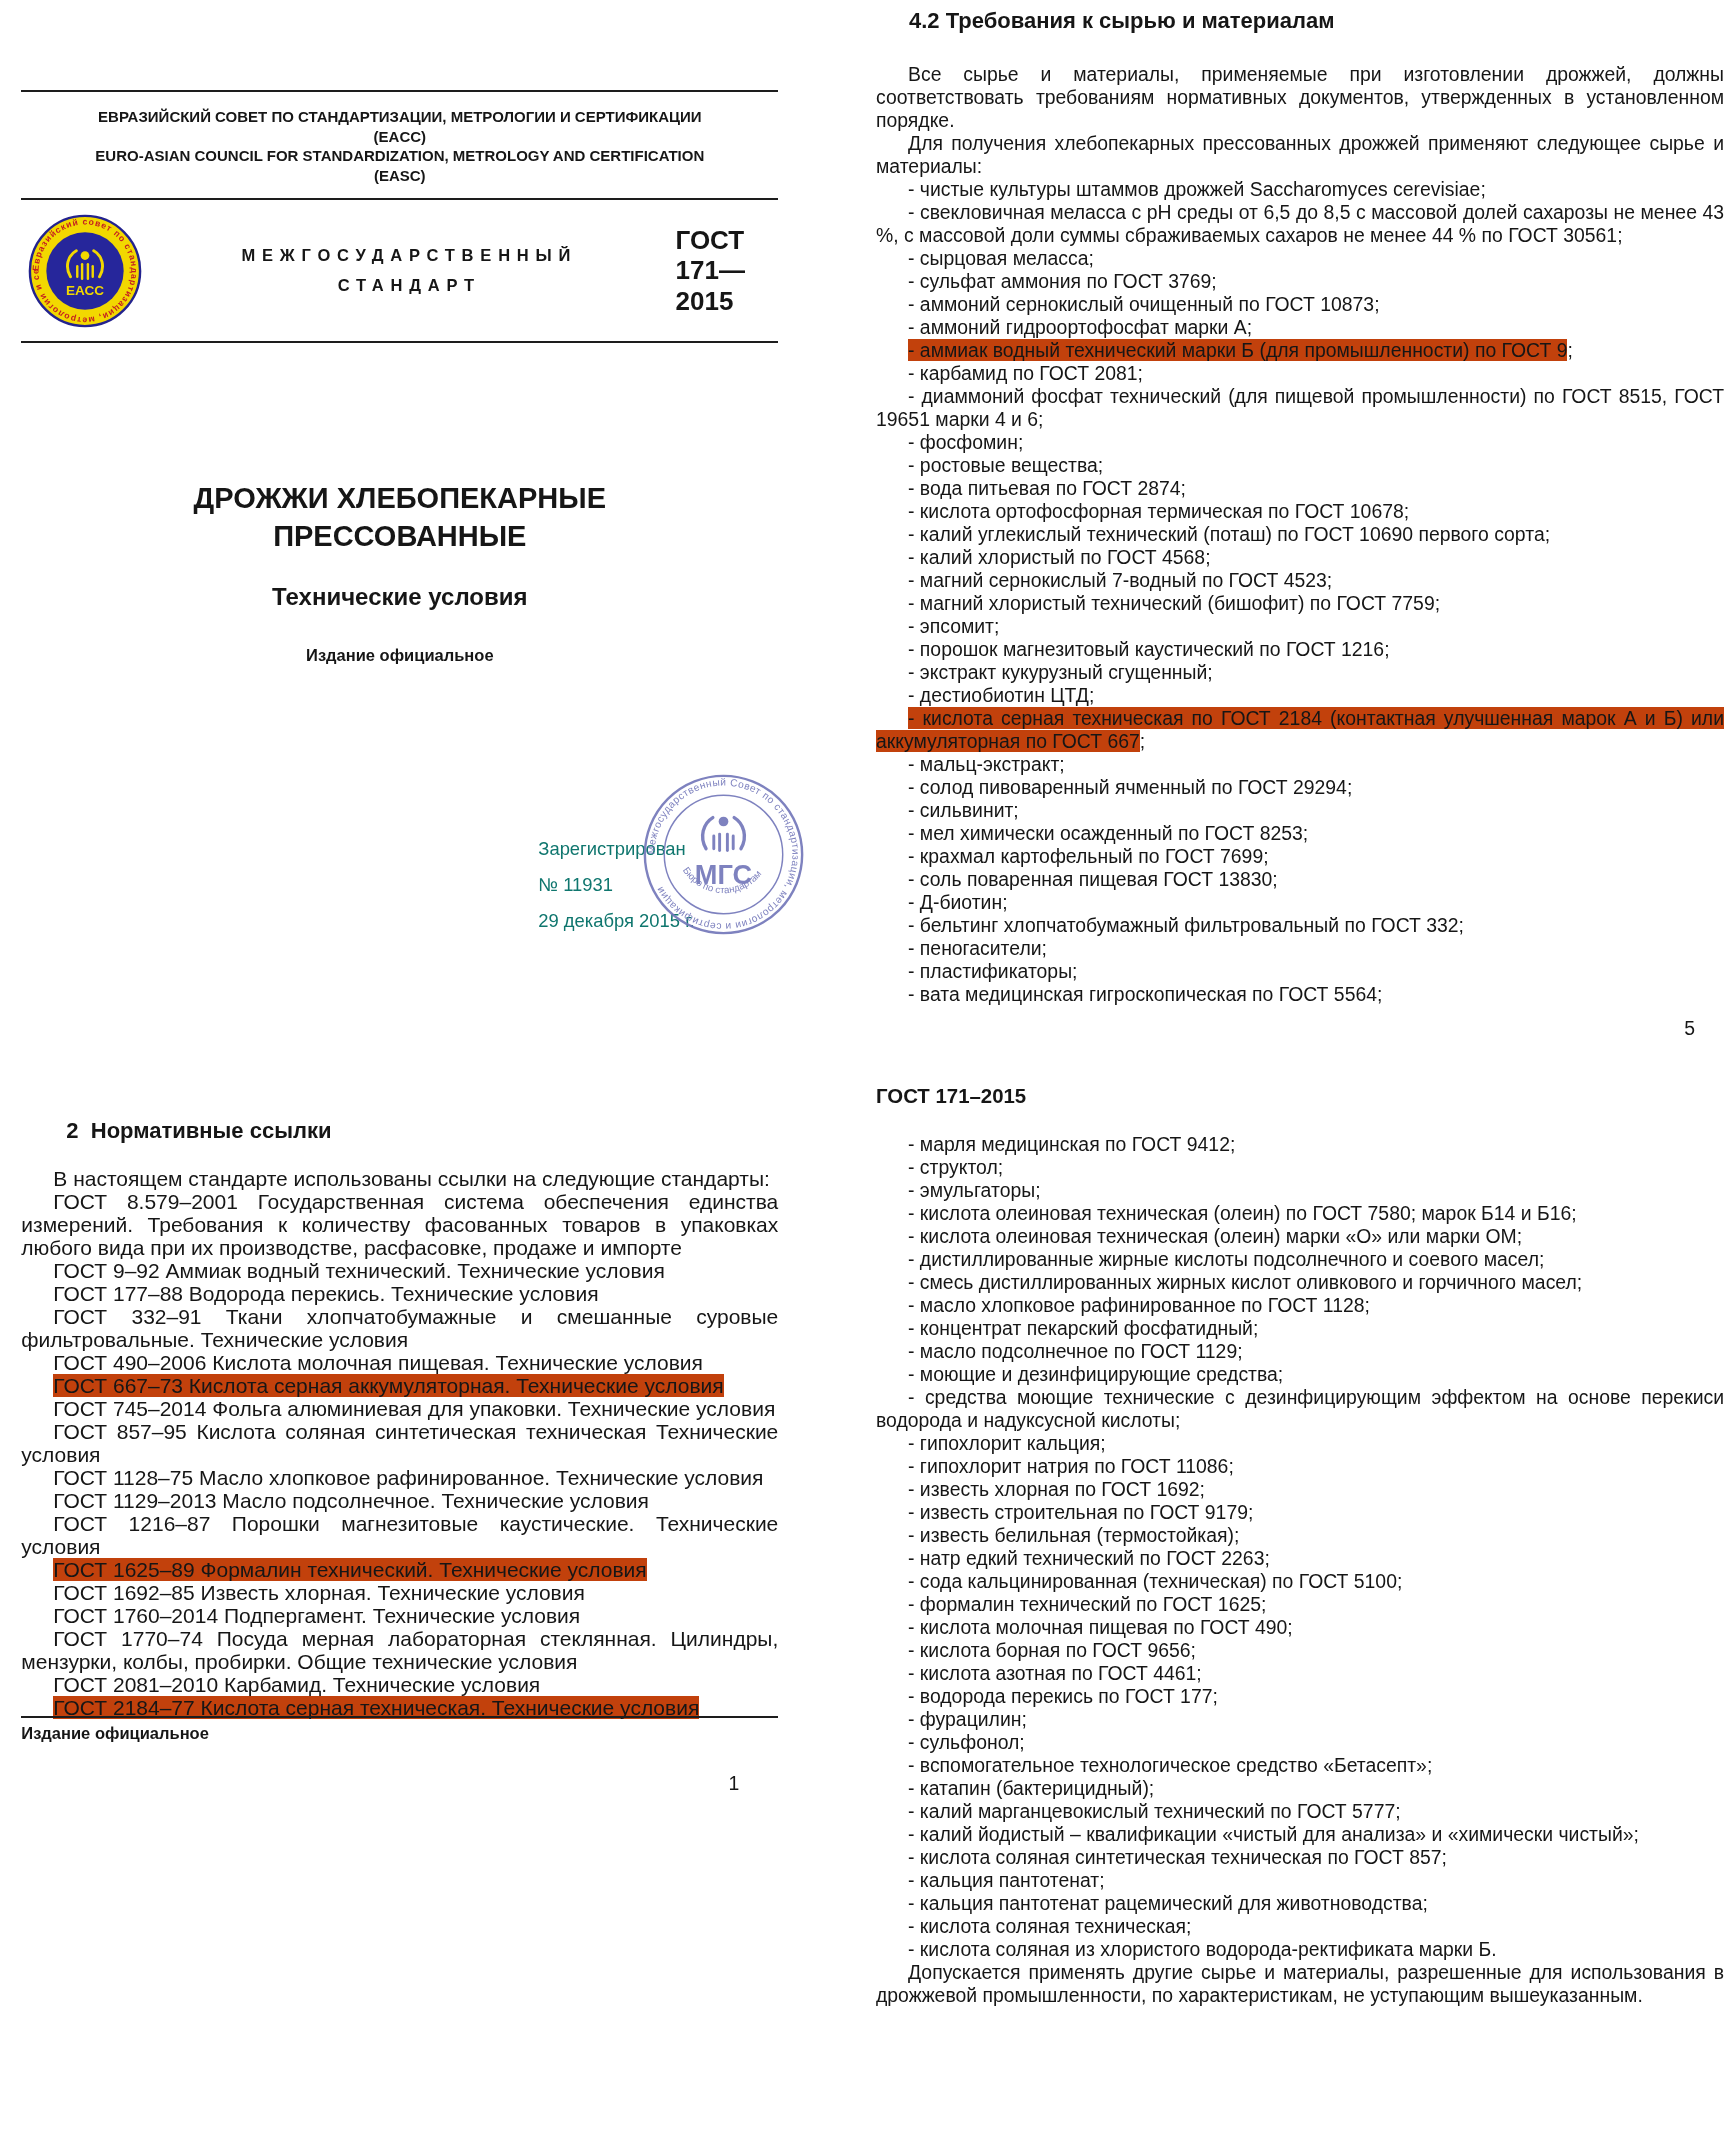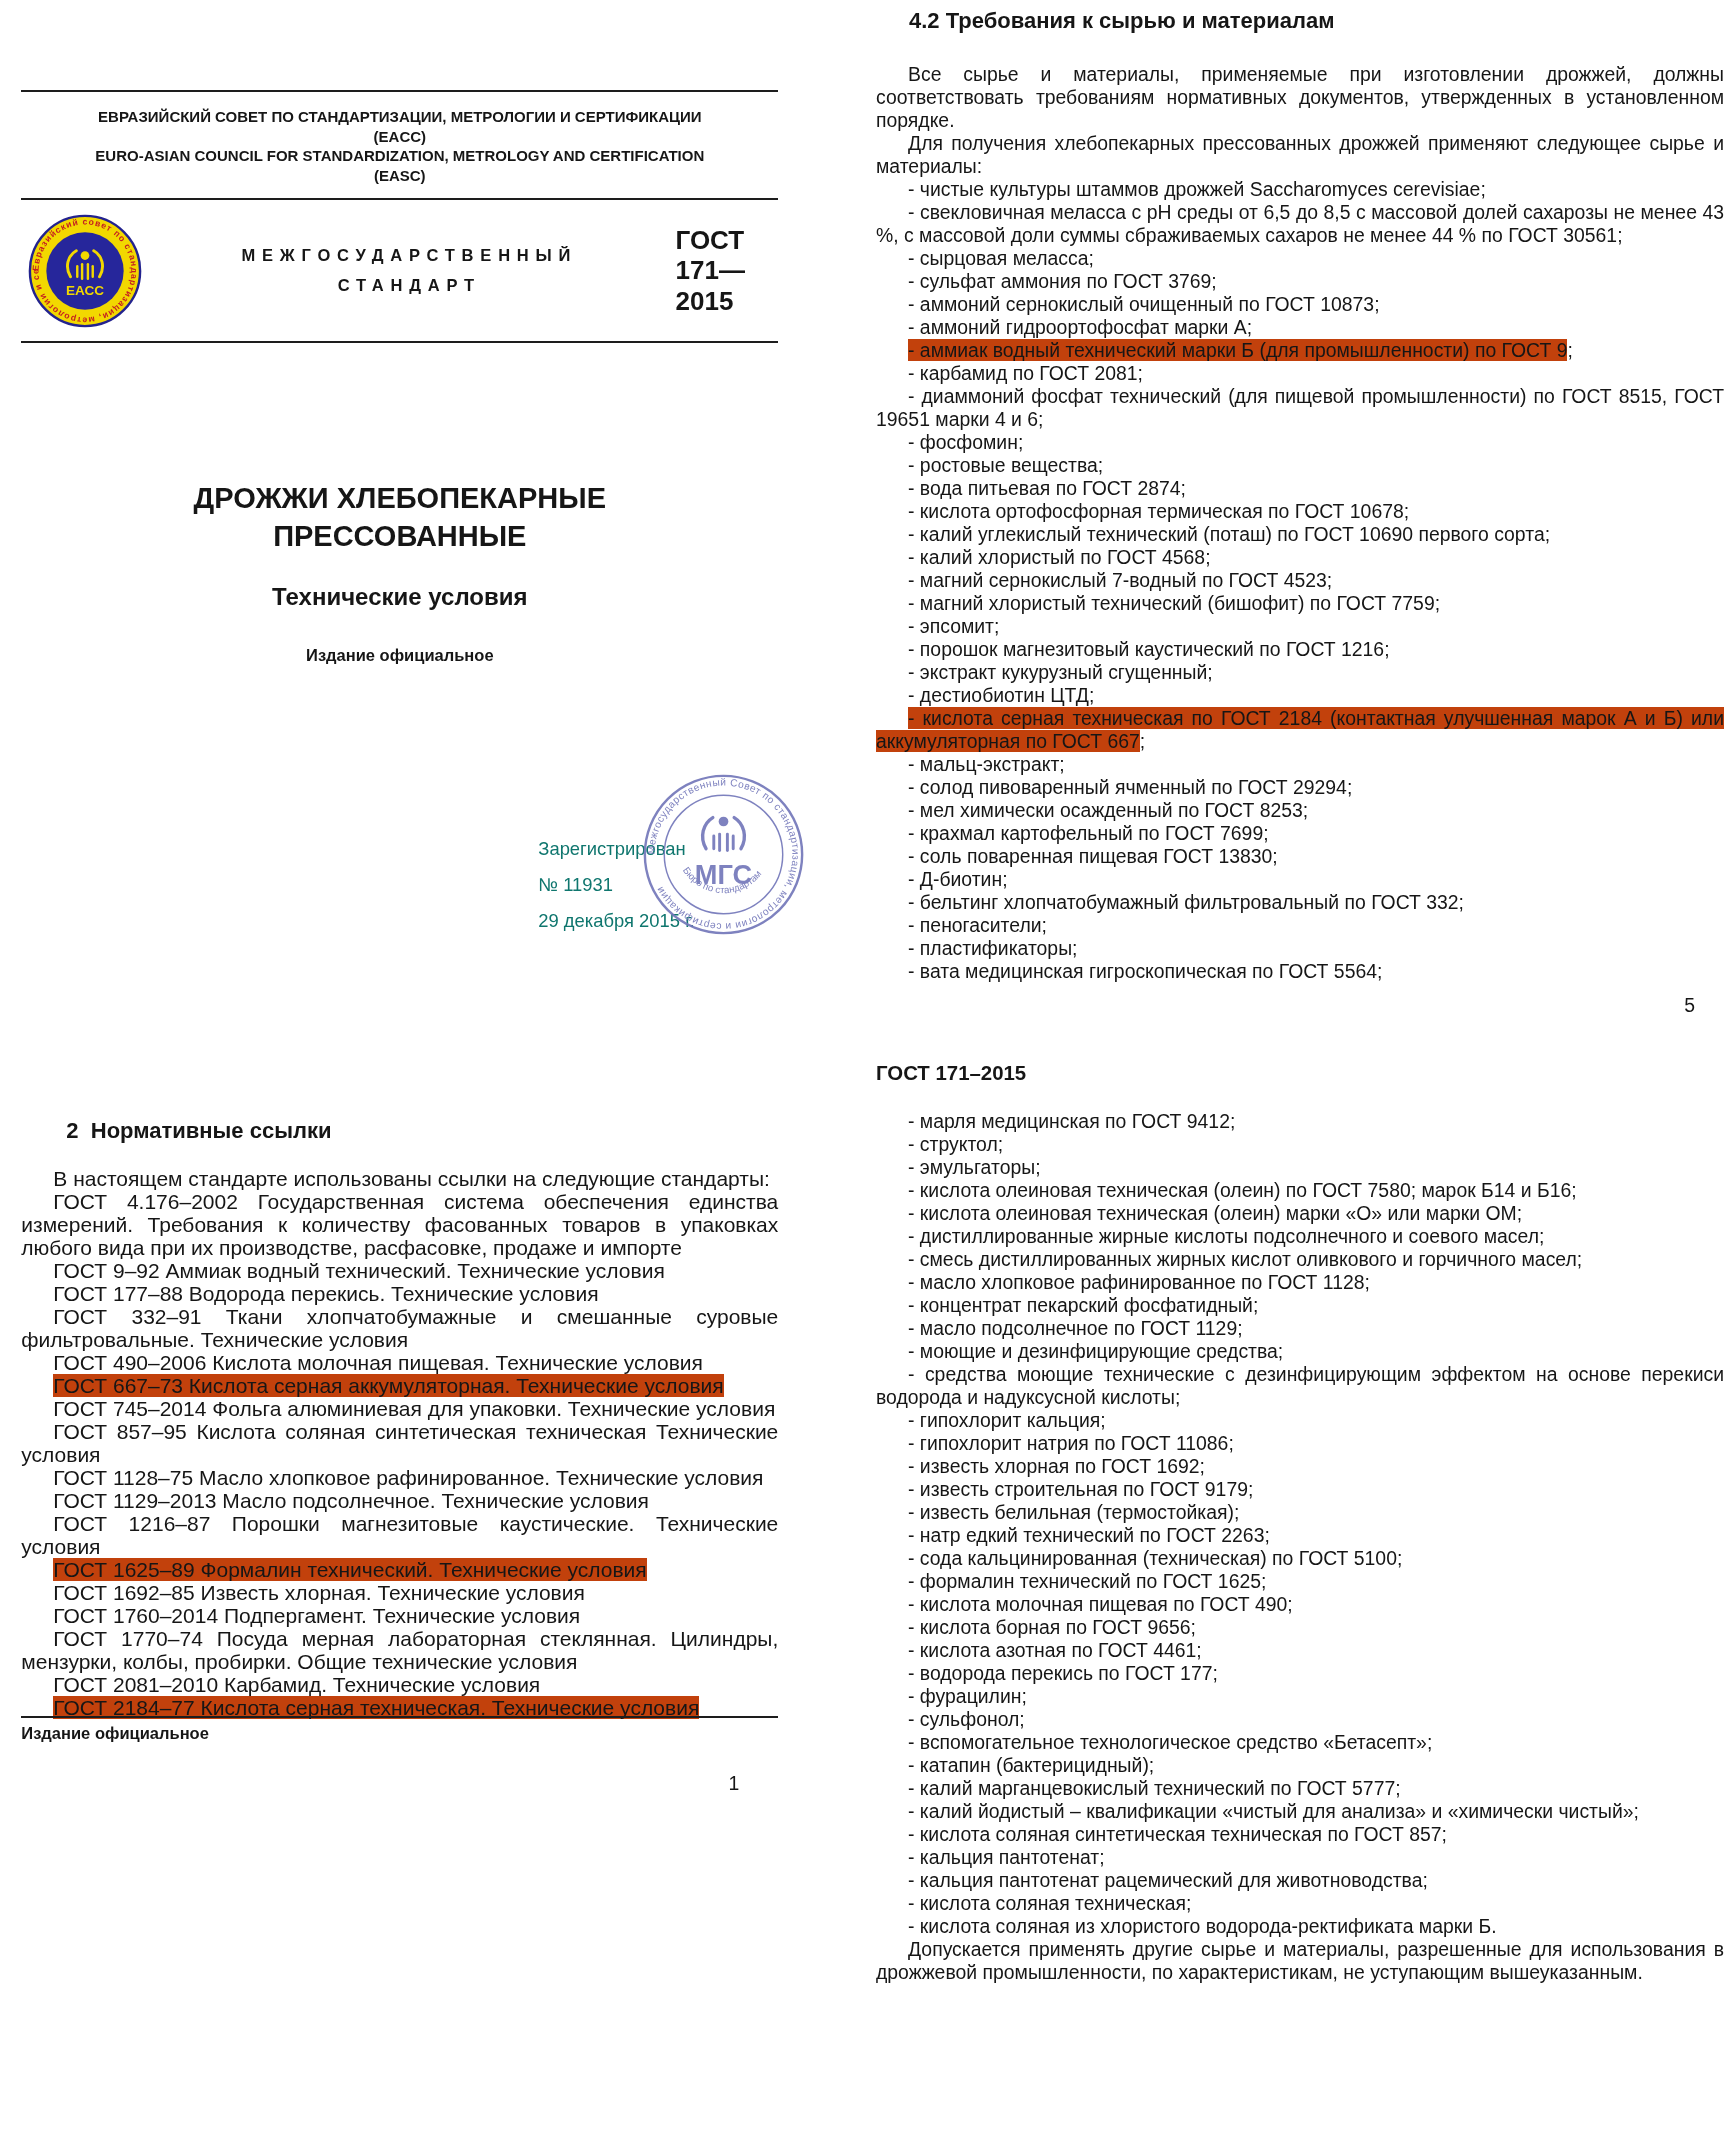--- a/index.html
+++ b/index.html
@@ -130,21 +130,21 @@
           </g>
           <text x="86" y="116" text-anchor="middle" font-size="28" font-weight="bold" fill="#7478ba">МГС</text>
         </svg>
       </div>
     </div>
 
     <div class="refs">
       <div class="sec-heading">2  Нормативные ссылки</div>
       <div class="ref-intro">В настоящем стандарте использованы ссылки на следующие стандарты:</div>
       <div>
-          <div class="ref-item">ГОСТ 4.176–2002 Государственная система обеспечения единства измерений. Требования к количеству фасованных товаров в упаковках любого вида при их производстве, расфасовке, продаже и импорте</div>
+          <div class="ref-item">ГОСТ 8.579–2001 Государственная система обеспечения единства измерений. Требования к количеству фасованных товаров в упаковках любого вида при их производстве, расфасовке, продаже и импорте</div>
           <div class="ref-item">ГОСТ 9–92 Аммиак водный технический. Технические условия</div>
           <div class="ref-item">ГОСТ 177–88 Водорода перекись. Технические условия</div>
           <div class="ref-item">ГОСТ 332–91 Ткани хлопчатобумажные и смешанные суровые фильтровальные. Технические условия</div>
           <div class="ref-item">ГОСТ 490–2006 Кислота молочная пищевая. Технические условия</div>
           <div class="ref-item"><span class="hl">ГОСТ 667–73 Кислота серная аккумуляторная. Технические условия</span></div>
           <div class="ref-item">ГОСТ 745–2014 Фольга алюминиевая для упаковки. Технические условия</div>
           <div class="ref-item">ГОСТ 857–95 Кислота соляная синтетическая техническая Технические условия</div>
           <div class="ref-item">ГОСТ 1128–75 Масло хлопковое рафинированное. Технические условия</div>
           <div class="ref-item">ГОСТ 1129–2013 Масло подсолнечное. Технические условия</div>
           <div class="ref-item">ГОСТ 1216–87 Порошки магнезитовые каустические. Технические условия</div>
@@ -184,20 +184,21 @@
         <div class="item">- калий хлористый по ГОСТ 4568;</div>
         <div class="item">- магний сернокислый 7-водный по ГОСТ 4523;</div>
         <div class="item">- магний хлористый технический (бишофит) по ГОСТ 7759;</div>
         <div class="item">- эпсомит;</div>
         <div class="item">- порошок магнезитовый каустический по ГОСТ 1216;</div>
         <div class="item">- экстракт кукурузный сгущенный;</div>
         <div class="item">- дестиобиотин ЦТД;</div>
         <div class="item"><span class="hl">- кислота серная техническая по ГОСТ 2184 (контактная улучшенная марок А и Б) или аккумуляторная по ГОСТ 667</span>;</div>
         <div class="item">- мальц-экстракт;</div>
         <div class="item">- солод пивоваренный ячменный по ГОСТ 29294;</div>
+        <div class="item">- сильвинит;</div>
         <div class="item">- мел химически осажденный по ГОСТ 8253;</div>
         <div class="item">- крахмал картофельный по ГОСТ 7699;</div>
         <div class="item">- соль поваренная пищевая ГОСТ 13830;</div>
         <div class="item">- Д-биотин;</div>
         <div class="item">- бельтинг хлопчатобумажный фильтровальный по ГОСТ 332;</div>
         <div class="item">- пеногасители;</div>
         <div class="item">- пластификаторы;</div>
         <div class="item">- вата медицинская гигроскопическая по ГОСТ 5564;</div>
       </div>
     <div class="page5-num">5</div>

